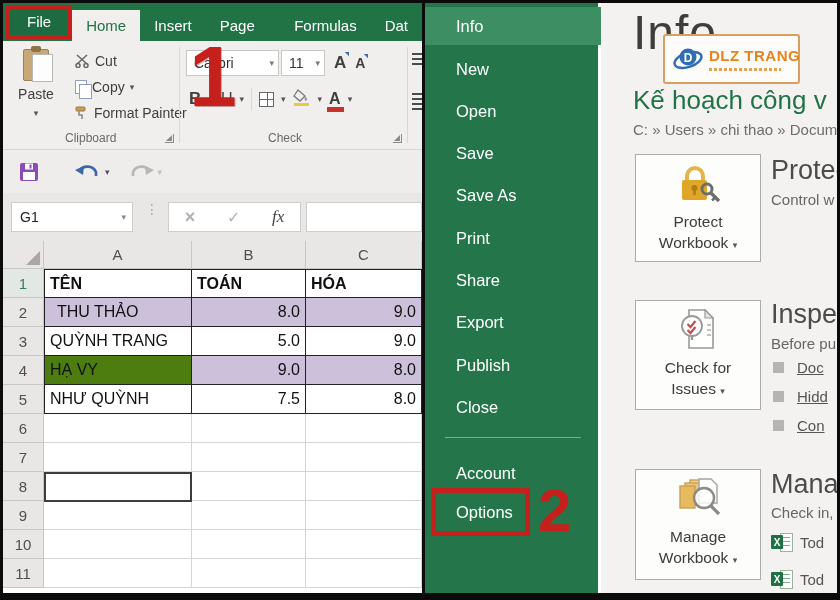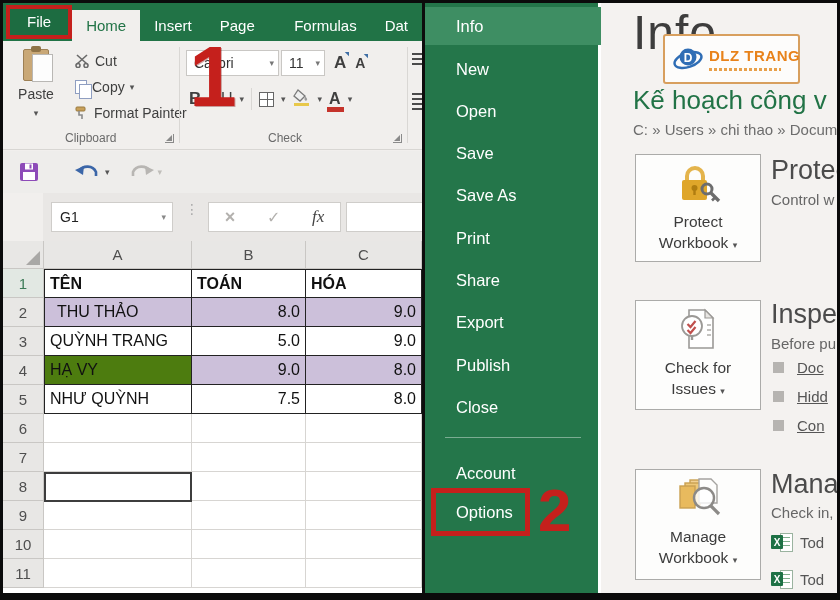--- a/index.html
+++ b/index.html
@@ -56,21 +56,21 @@
 
   .align-clip { position:absolute; width:16px; }
   .align-clip i { display:block; height:2px; background:#4a4a4a; margin-bottom:3px; }
 
   .big-one { position:absolute; left:186px; top:30px; font-size:86px; font-weight:bold; color:#c5201c; z-index:30;
              font-family:"Liberation Sans",sans-serif; line-height:86px; text-shadow:1px 1px 0 rgba(120,0,0,.35); }
 
   .qat-row { position:absolute; left:0; top:148px; width:419px; height:42px; background:#eeedeb; display:flex; align-items:center; }
   .qat-ico { margin-left:16px; display:flex; align-items:center; }
 
-  .formula-row { position:absolute; left:0; top:190px; width:419px; height:48px; background:#e9e7e5;margin-left:40px; }
+  .formula-row { position:absolute; left:0; top:190px; width:419px; height:48px; background:#e9e7e5; }
   .name-box { position:absolute; left:8px; top:9px; width:122px; height:30px; background:#fff; border:1px solid #cfcdca; font-size:14px; color:#222;
               display:flex; align-items:center; padding-left:8px; }
   .name-box .caret { margin-left:auto; margin-right:6px; color:#888; }
   .dots { position:absolute; left:142px; top:12px; color:#aaa; font-size:14px; letter-spacing:0; line-height:8px; }
   .fx-box { position:absolute; left:165px; top:9px; width:133px; height:30px; background:#fff; border:1px solid #cfcdca;
             display:flex; align-items:center; justify-content:space-around; }
   .fx-x { color:#b3b1ae; font-size:18px; font-weight:bold; }
   .fx-check { color:#b3b1ae; font-size:16px; font-weight:bold; }
   .fx-fx { font-family:"Liberation Serif",serif; font-style:italic; font-size:17px; color:#444; }
   .formula-input { position:absolute; left:303px; top:9px; width:116px; height:30px; background:#fff; border:1px solid #cfcdca; }

